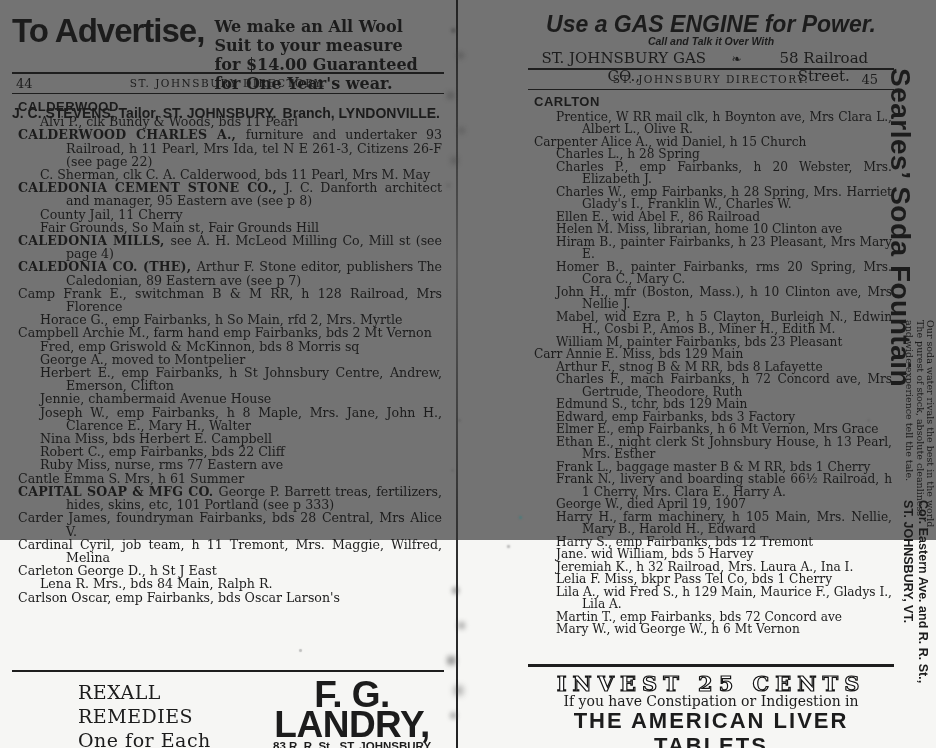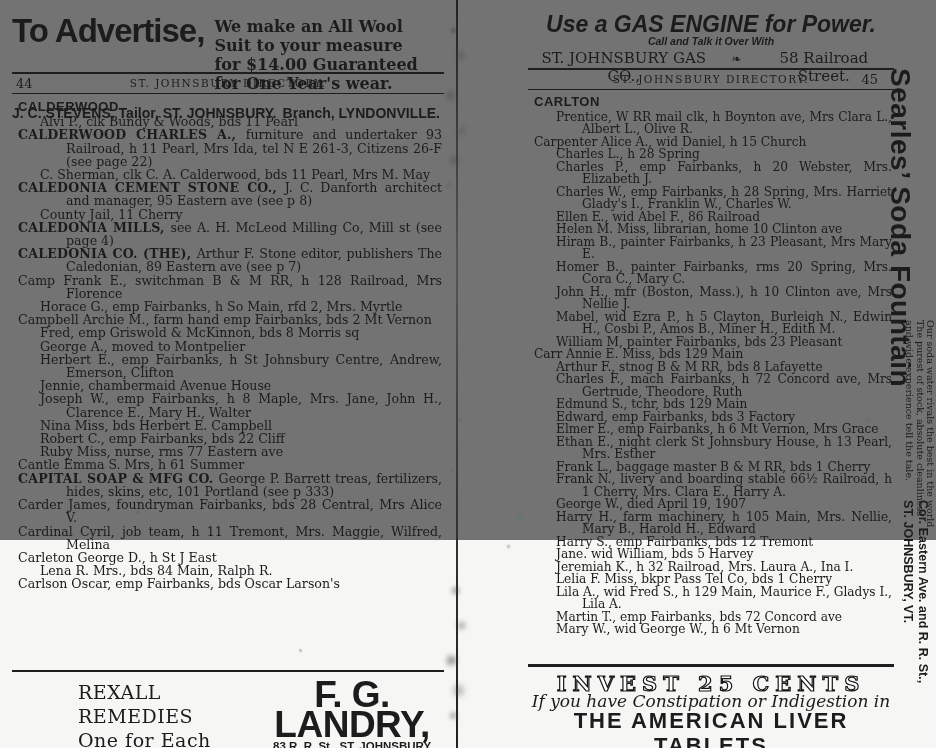--- a/index.html
+++ b/index.html
@@ -57,21 +57,21 @@
   .ad-bottom-left{display:flex;align-items:flex-start;gap:26px;padding:8px 0 0 66px;}
   .rexall{font-size:19px;line-height:24px;letter-spacing:.5px;}
   .landry{text-align:center;}
   .landry-name{font-family:"Liberation Sans",sans-serif;font-weight:700;font-size:37px;
                line-height:30px;letter-spacing:-.5px;}
   .landry-addr{font-family:"Liberation Sans",sans-serif;font-weight:700;font-size:11.5px;}
 
   .ad-bottom-right{text-align:center;padding-top:5px;}
   .invest{font-weight:700;font-size:21px;line-height:23px;letter-spacing:6px;color:#fff;
           -webkit-text-stroke:1.2px #161616;text-shadow:0 0 .5px #161616;}
-  .invest-sub{font-size:17px;line-height:13px;font-style:italic;}
+  .invest-sub{font-size:14px;line-height:13px;}
   .liver{font-family:"Liberation Sans",sans-serif;font-weight:700;font-size:22px;
          line-height:25px;letter-spacing:2px;}
 
   
   .gutter-line{position:absolute;left:456px;top:0;width:2px;height:748px;
                background:linear-gradient(#222 0%,#555 35%,#333 70%,#222 100%);}
   .gutter-noise{position:absolute;left:0;top:0;width:1px;height:1px;border-radius:50%;
     box-shadow:
       453px 30px 3px 2px rgba(60,60,60,.45), 460px 55px 4px 3px rgba(70,70,70,.35),
       450px 95px 5px 3px rgba(60,60,60,.40), 461px 130px 4px 3px rgba(80,80,80,.40),
@@ -125,20 +125,21 @@
     <hr class="rule thin">
 
     <div class="entries">
       <div class="letterhead">CALDERWOOD</div>
       <div id="left-entries-list">
           <div class="entry sub">Alvi P., clk Bundy &amp; Woods, bds 11 Pearl</div>
           <div class="entry"><b>CALDERWOOD CHARLES A., </b>furniture and undertaker 93 Railroad, h 11 Pearl, Mrs Ida, tel N E 261-3, Citizens 26-F (see page 22)</div>
           <div class="entry sub">C. Sherman, clk C. A. Calderwood, bds 11 Pearl, Mrs M. May</div>
           <div class="entry"><b>CALEDONIA CEMENT STONE CO., </b>J. C. Danforth architect and manager, 95 Eastern ave (see p 8)</div>
           <div class="entry sub">County Jail, 11 Cherry</div>
+          <div class="entry sub">Fair Grounds, So Main st, Fair Grounds Hill</div>
           <div class="entry"><b>CALEDONIA MILLS, </b>see A. H. McLeod Milling Co, Mill st (see page 4)</div>
           <div class="entry"><b>CALEDONIA CO. (THE), </b>Arthur F. Stone editor, publishers The Caledonian, 89 Eastern ave (see p 7)</div>
           <div class="entry">Camp Frank E., switchman B &amp; M RR, h 128 Railroad, Mrs Florence</div>
           <div class="entry sub">Horace G., emp Fairbanks, h So Main, rfd 2, Mrs. Myrtle</div>
           <div class="entry">Campbell Archie M., farm hand emp Fairbanks, bds 2 Mt Vernon</div>
           <div class="entry sub">Fred, emp Griswold &amp; McKinnon, bds 8 Morris sq</div>
           <div class="entry sub">George A., moved to Montpelier</div>
           <div class="entry sub">Herbert E., emp Fairbanks, h St Johnsbury Centre, Andrew, Emerson, Clifton</div>
           <div class="entry sub">Jennie, chambermaid Avenue House</div>
           <div class="entry sub">Joseph W., emp Fairbanks, h 8 Maple, Mrs. Jane, John H., Clarence E., Mary H., Walter</div>

